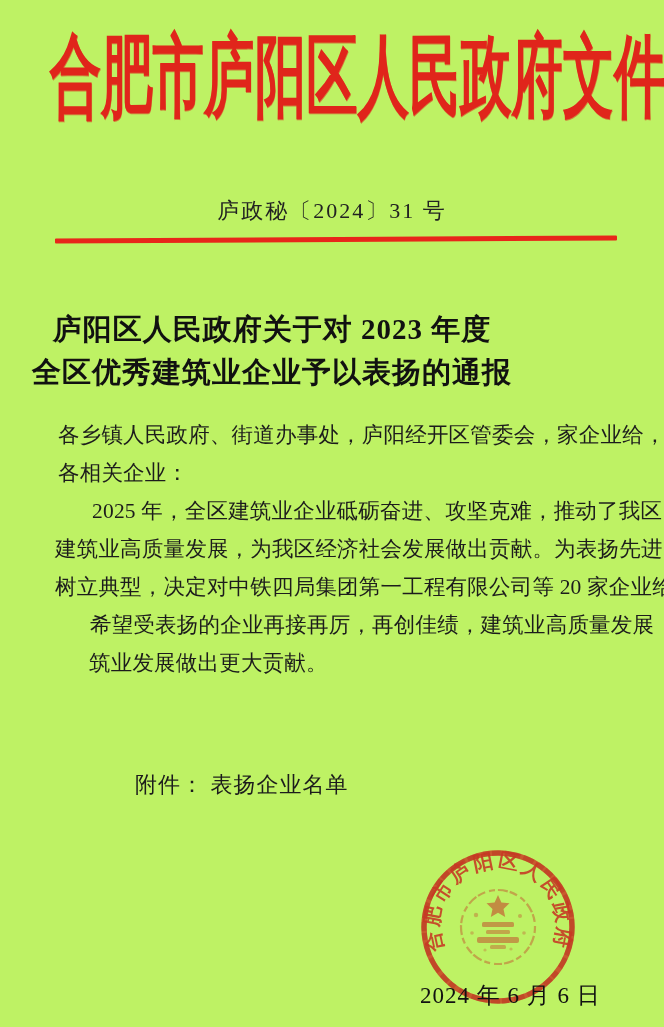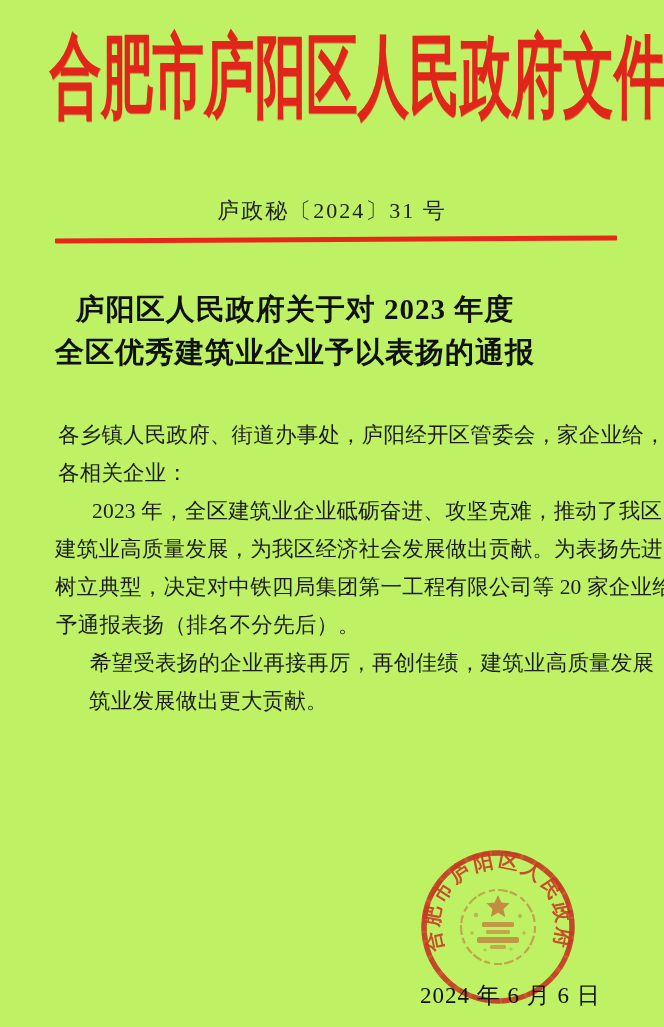--- a/index.html
+++ b/index.html
@@ -18,24 +18,23 @@
   }
   .doc-number{
     position:absolute;top:196px;left:0;width:664px;text-align:center;
     font-size:22px;letter-spacing:2px;color:#222;
   }
   .red-line{
     position:absolute;top:237px;left:55px;width:562px;height:4.5px;
     background:#e8261a;transform:rotate(-0.3deg);border-radius:1px;
   }
   .doc-title{
-    position:absolute;top:288px;left:0;width:544px;text-align:center;
+    position:absolute;top:308px;left:0;width:544px;text-align:center;
     font-size:29px;font-weight:bold;line-height:43px;color:#111;
     letter-spacing:1px;
-    padding-left:23px;
   }
   .body-block{
     position:absolute;top:416px;left:0;width:664px;
     font-size:21.5px;line-height:38px;letter-spacing:0.2px;color:#1c1c1c;
   }
   .body-line{white-space:nowrap;}
   .ml58{margin-left:58px;}
   .ml55{margin-left:55px;}
   .ml56{margin-left:56px;}
   .ml92{margin-left:92px;}
@@ -66,28 +65,28 @@
   <div class="red-line"></div>
 
   <div class="doc-title">
     <div>庐阳区人民政府关于对 2023 年度</div>
     <div>全区优秀建筑业企业予以表扬的通报</div>
   </div>
 
   <div class="body-block">
     <div class="body-line ml58">各乡镇人民政府、街道办事处，庐阳经开区管委会，家企业给，</div>
     <div class="body-line ml58">各相关企业：</div>
-    <div class="body-line ml92">2023 年，全区建筑业企业砥砺奋进、攻坚克难，推动了我区</div>
+    <div class="body-line ml92">2025 年，全区建筑业企业砥砺奋进、攻坚克难，推动了我区</div>
     <div class="body-line ml55">建筑业高质量发展，为我区经济社会发展做出贡献。为表扬先进，</div>
     <div class="body-line ml55">树立典型，决定对中铁四局集团第一工程有限公司等 20 家企业给</div>
-    <div class="body-line ml56">予通报表扬（排名不分先后）。</div>
     <div class="body-line ml90">希望受表扬的企业再接再厉，再创佳绩，建筑业高质量发展</div>
     <div class="body-line ml89">筑业发展做出更大贡献。</div>
   </div>
 
+  <div class="attachment">附件： 表扬企业名单</div>
 
   <svg class="seal" viewBox="0 0 164 164">
 
     <circle cx="82" cy="82" r="74" fill="none" stroke="#cd2a1d" stroke-width="5.5" opacity="0.82"></circle>
     <circle cx="82" cy="82" r="74" fill="none" stroke="#b8241a" stroke-width="5" stroke-dasharray="9 4 16 3 11 5 7 2" opacity="0.45"></circle>
 
     <path id="sealArc" d="M 28.6 106.5 A 59 59 0 1 1 135.4 106.5" fill="none"></path>
     <text font-family="Liberation Serif, DejaVu Serif, serif" font-size="20" font-weight="bold" fill="#c8281e" letter-spacing="3.2" opacity="0.88">
       <textPath href="#sealArc" startOffset="2">合肥市庐阳区人民政府</textPath>
     </text>

